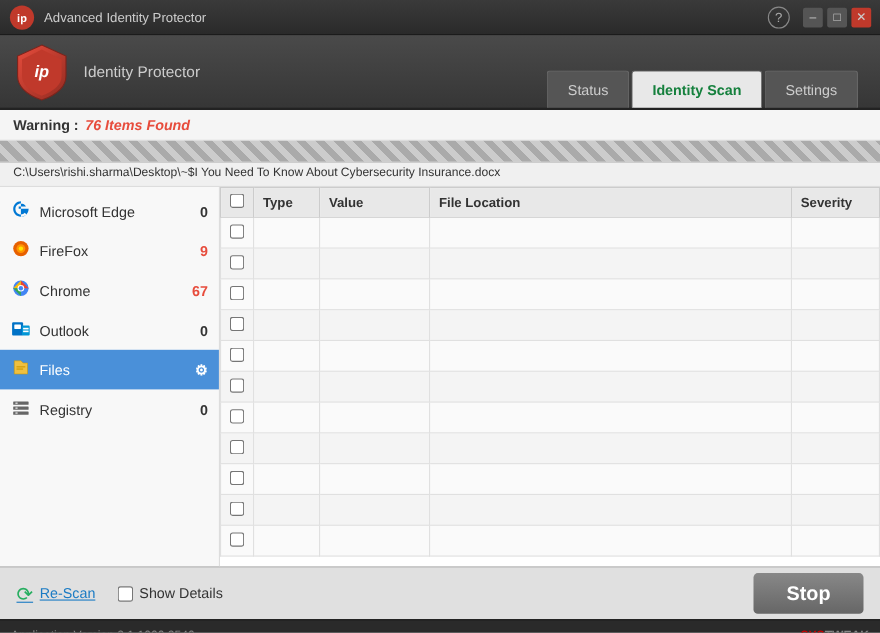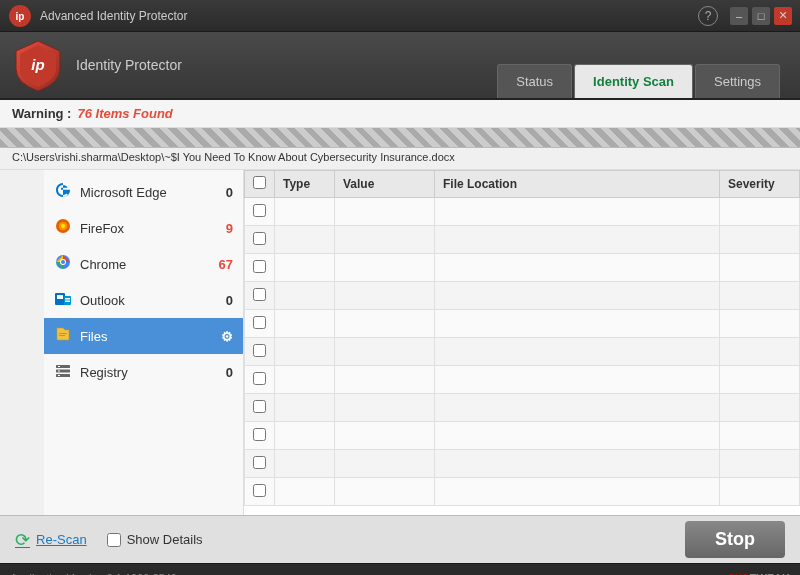--- a/index.html
+++ b/index.html
@@ -187,21 +187,20 @@
       height: 22px;
       display: flex;
       align-items: flex-start;
     }
 
     
     #content-area {
       display: flex;
       flex: 1;
       overflow: hidden;
-      padding-left: 44px;
     }
 
     
     #sidebar {
       width: 200px;
       background: #f8f8f8;
       border-right: 1px solid #ddd;
       padding-top: 4px;
     }
     .sidebar-item {

